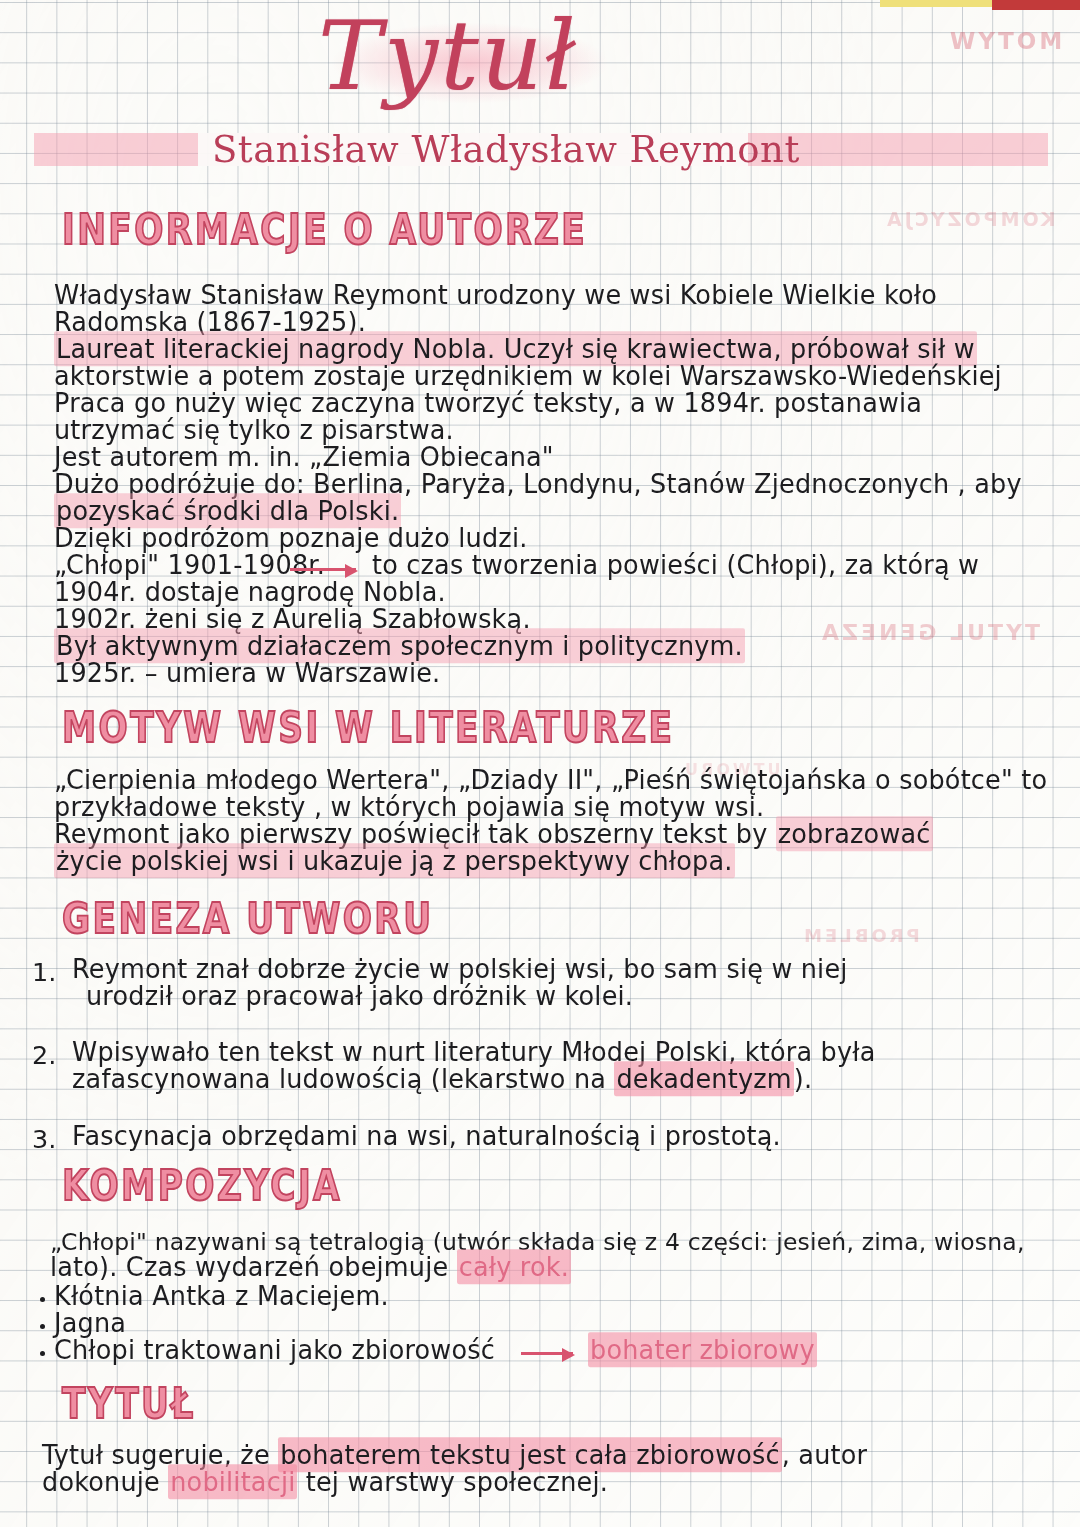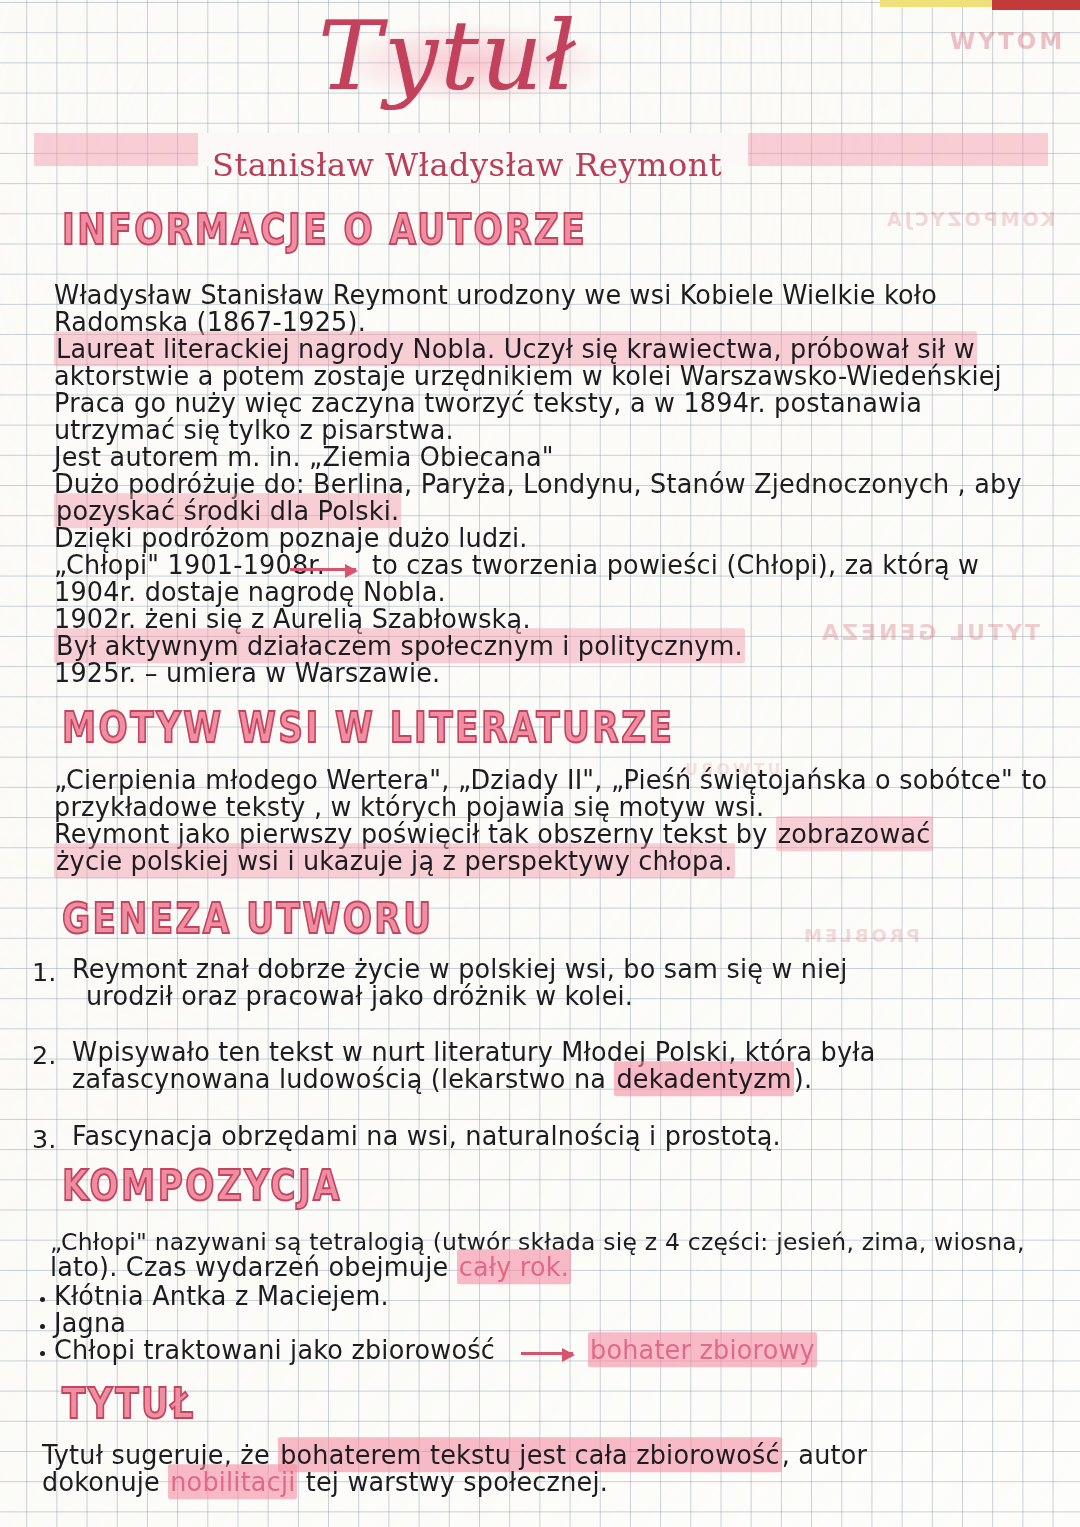--- a/index.html
+++ b/index.html
@@ -120,23 +120,23 @@
   }
   #author-band-gap {
     position: absolute;
     left: 198px; top: 133px;
     width: 550px; height: 33px;
     background: #fcfcfa;
     opacity: .92;
   }
   #author {
     position: absolute;
-    left: 212px; top: 146px;
+    left: 212px; top: 128px;
     font-family: "DejaVu Serif", serif;
-    font-size: 32px;
+    font-size: 37px;
     color: #b93e58;
     letter-spacing: .5px;
     white-space: nowrap;
   }
 
   
   .heading {
     position: absolute;
     font-family: "DejaVu Sans", sans-serif;
     font-weight: 700;

